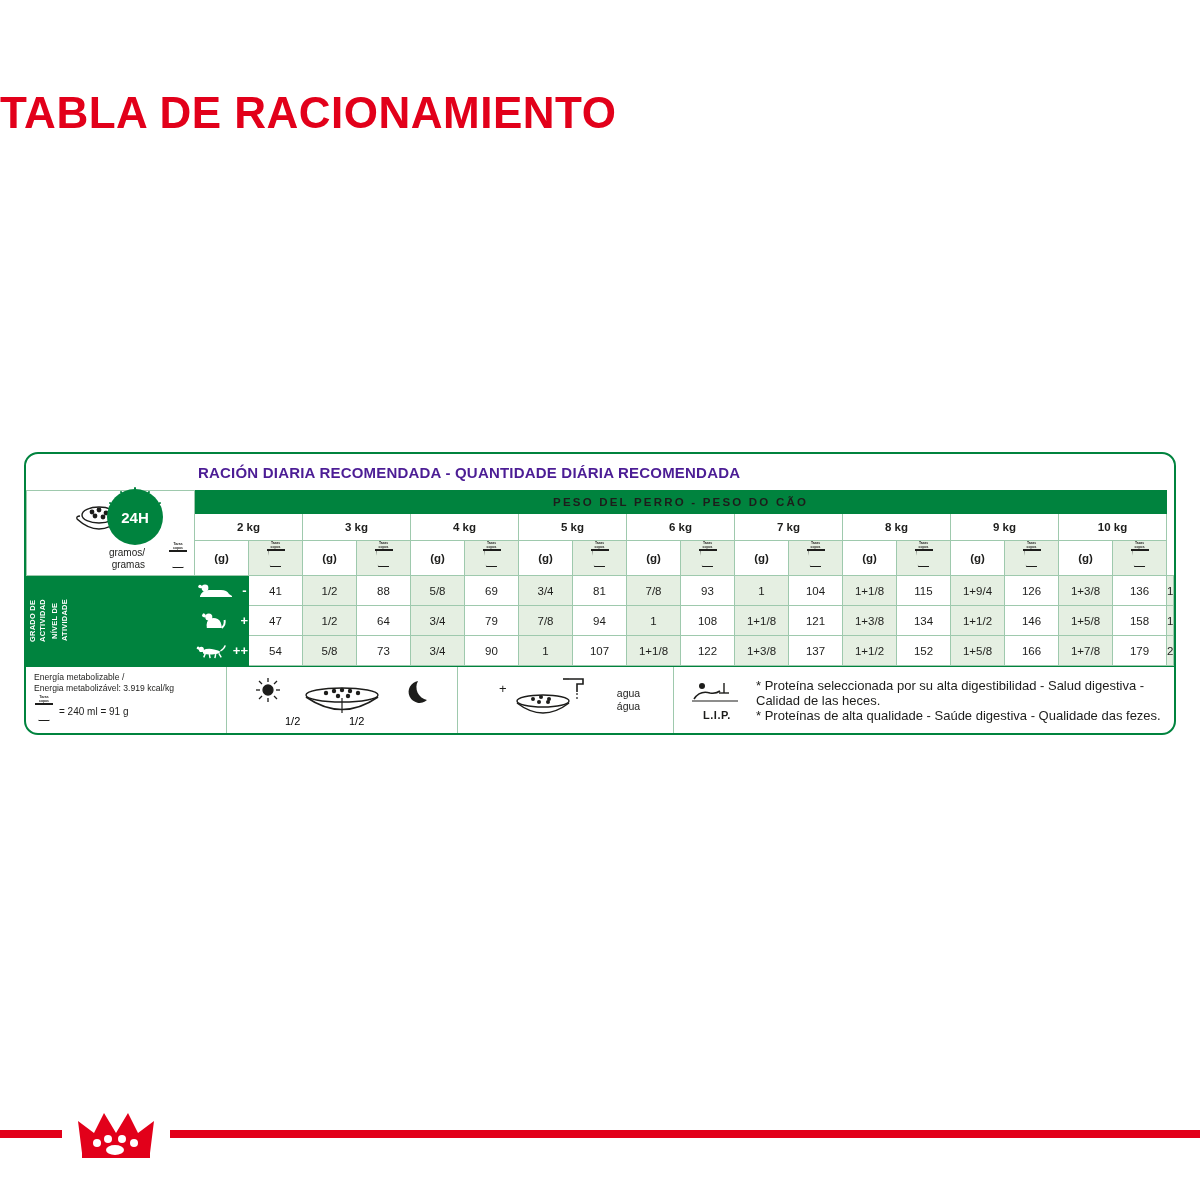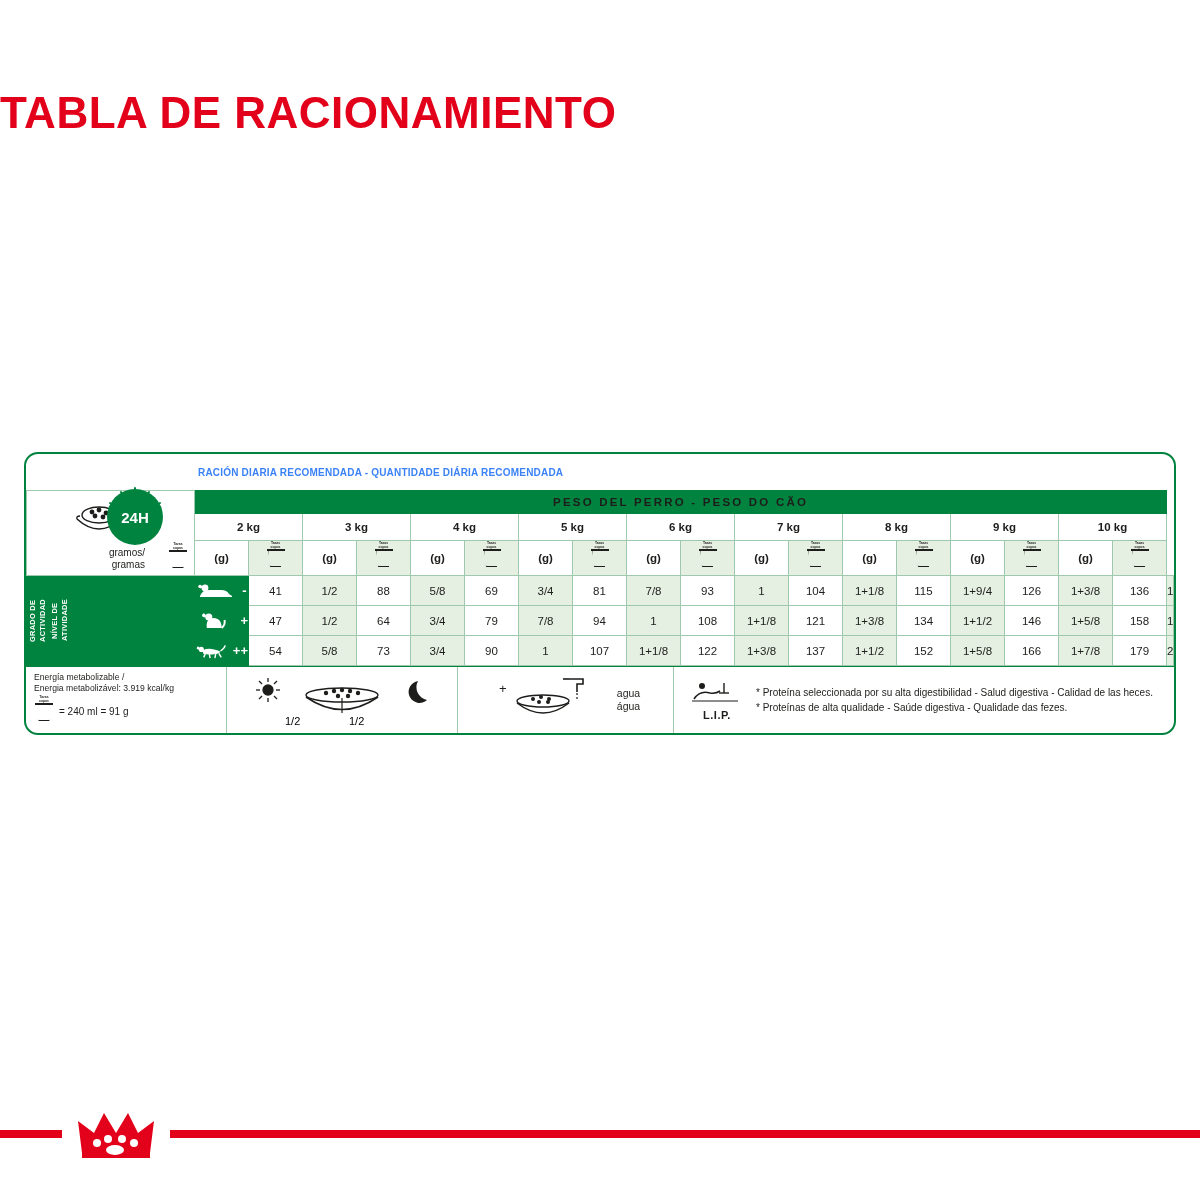--- a/index.html
+++ b/index.html
@@ -44,23 +44,23 @@
     height: 36px;
     display: flex;
     align-items: center;
     box-sizing: border-box;
   }
   .panel-head .left-spacer {
     width: 168px;
     flex: 0 0 168px;
   }
   .panel-head .head-text {
-    font-size: 10px;
-    font-weight: bold;
-    color: #3b82f6;
+    font-size: 15px;
+    font-weight: bold;
+    color: #4c1d95;
     letter-spacing: 0.2px;
     padding-left: 4px;
   }
 
   table.ration {
     border-collapse: collapse;
     width: 100%;
     table-layout: fixed;
   }
   table.ration td, table.ration th {
@@ -228,21 +228,21 @@
     gap: 6px;
   }
   .f-lip {
     flex: 1 1 auto;
     display: flex;
     align-items: center;
     gap: 10px;
     padding-left: 14px;
   }
   .lip-text {
-    font-size: 10px;
+    font-size: 13px;
     line-height: 15px;
     color: #1d1d1b;
   }
   .water-label {
     font-size: 10.5px;
     line-height: 13px;
     color: #1d1d1b;
   }
   .lip-badge {
     font-size: 11px;

